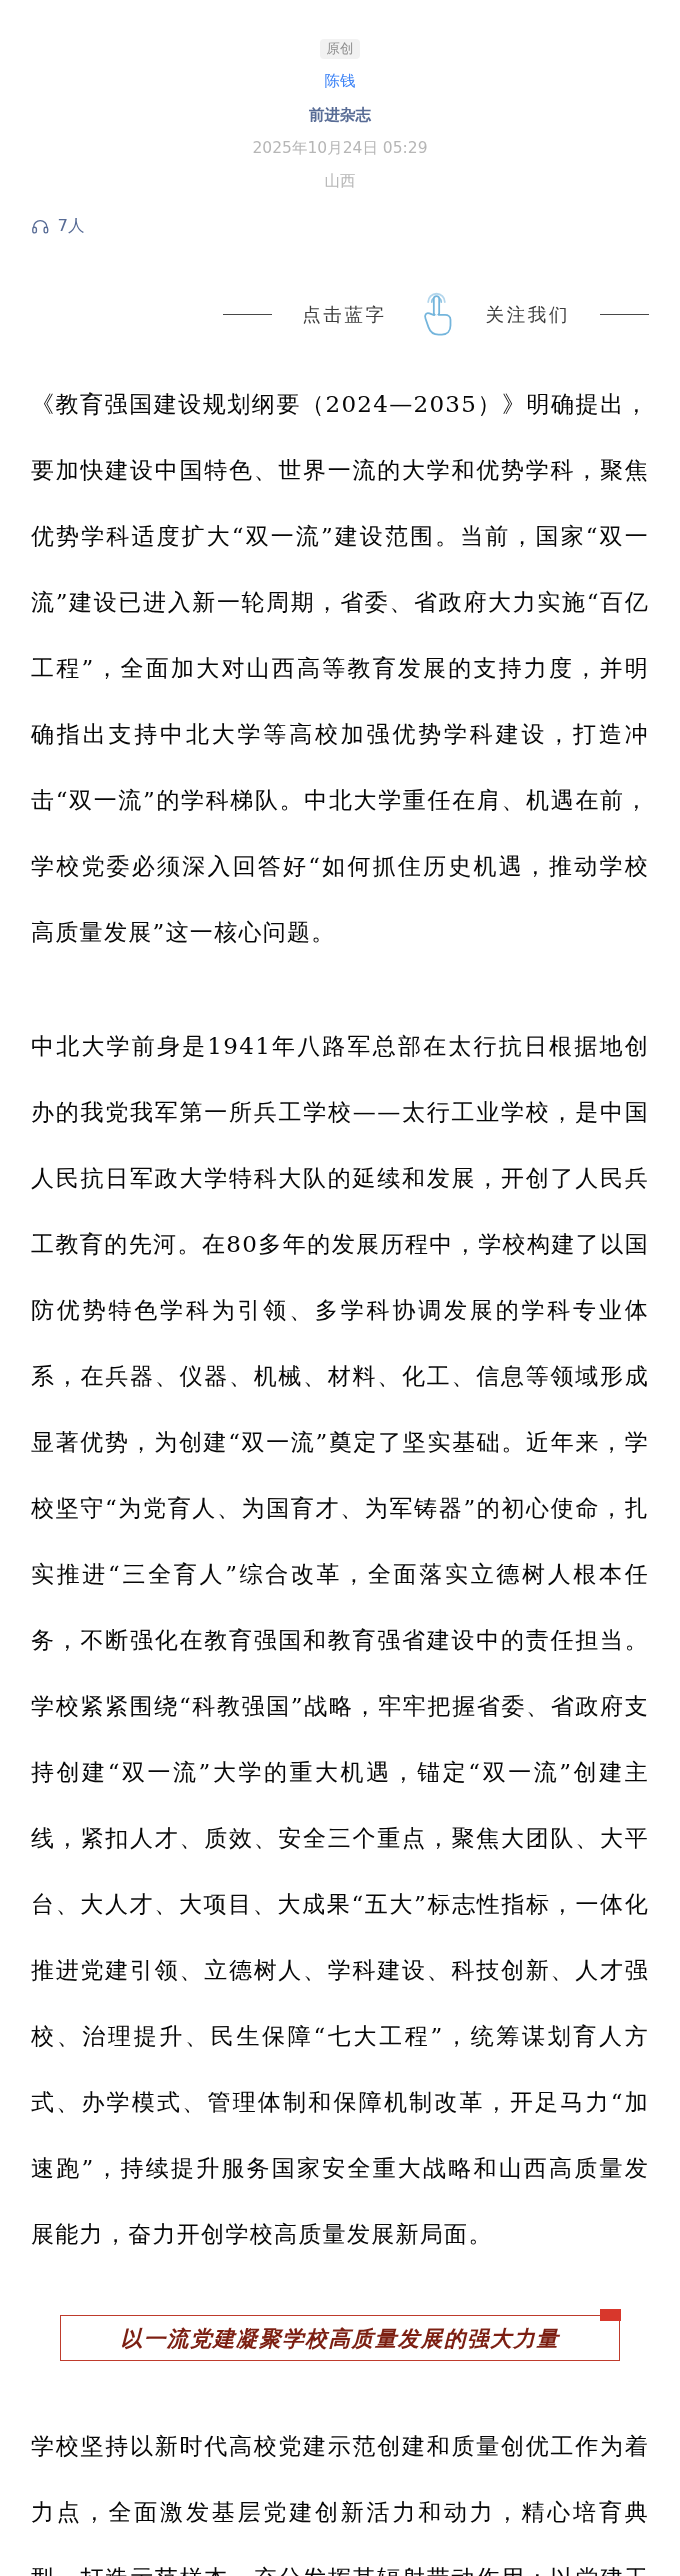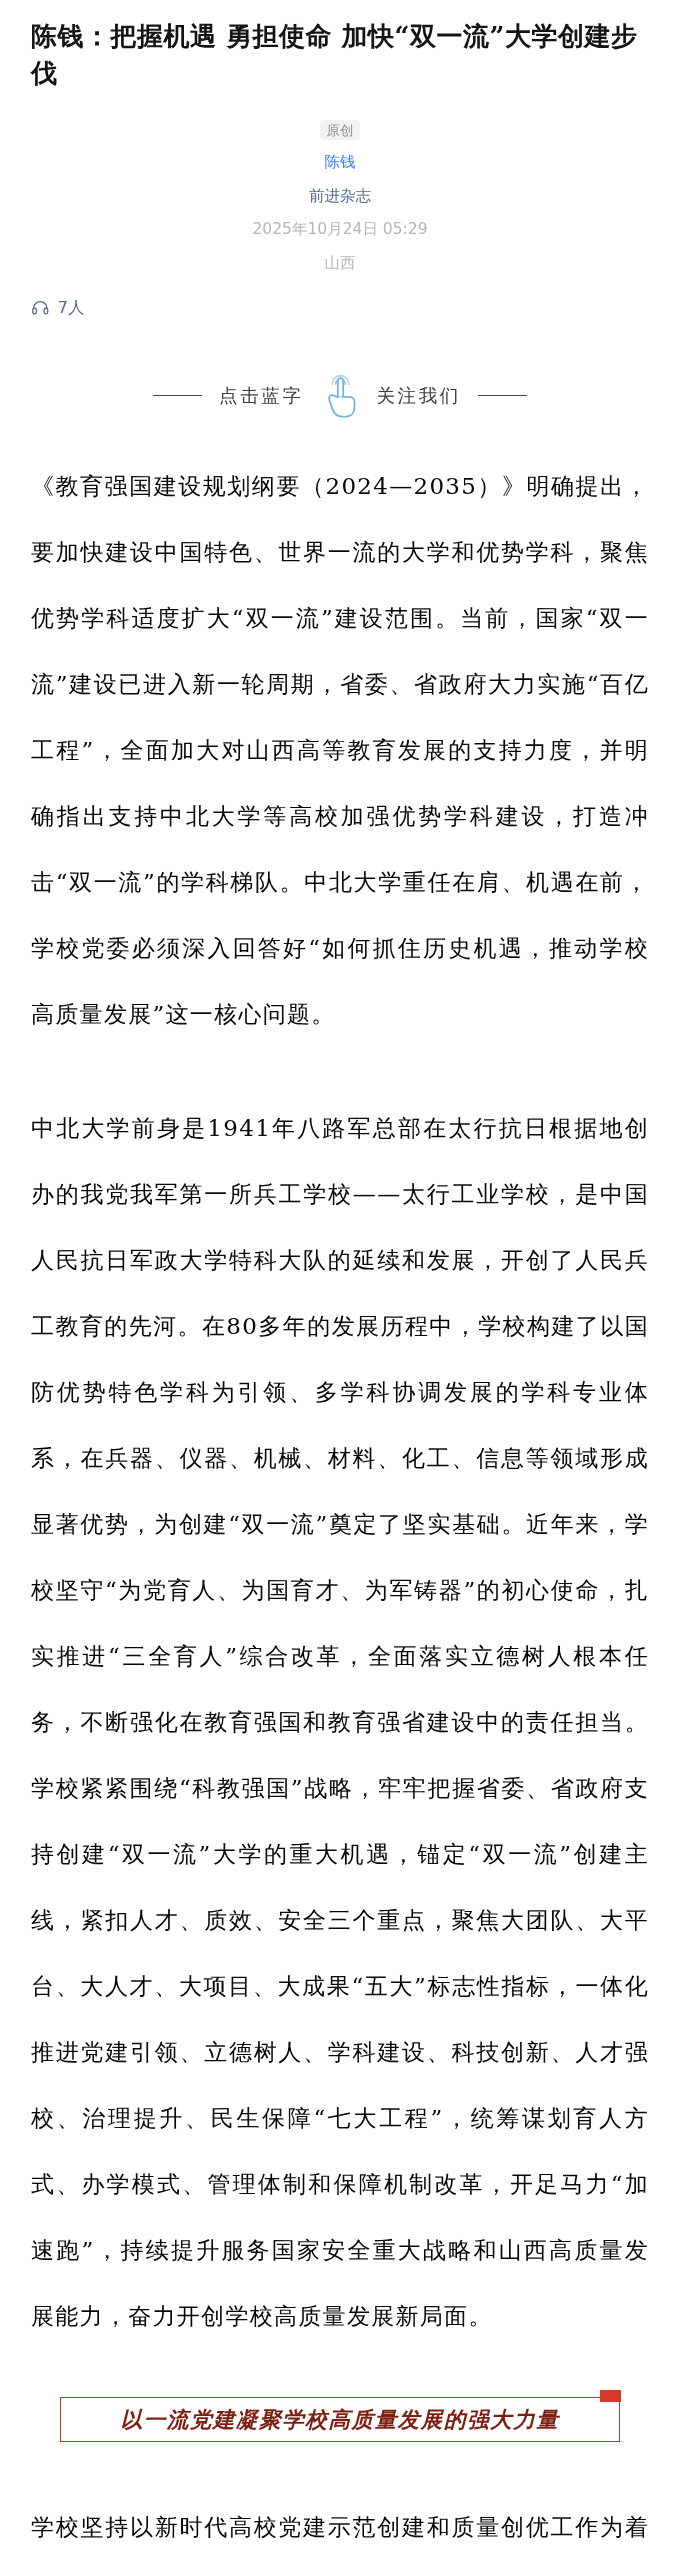--- a/index.html
+++ b/index.html
@@ -18,32 +18,32 @@
 
   .byline {
     margin-top:28px; display:flex; align-items:center; gap:12.4px;
     font-size:15.5px; white-space:nowrap;flex-direction:column;
   }
   .badge {
     background:#f2f2f2; color:#8e8e8e; font-size:13.4px;
     padding:3.1px 6.2px; border-radius:4.1px; line-height:1;
   }
   .author  { color:#3b82f6; }
-  .account { color:#576b95; font-weight:normal; }
+  .account { color:#576b95; font-weight:bold; }
   .meta    { color:#b6b6b6; }
 
   .listen {
     margin-top:23px; display:flex; align-items:center; gap:8px;
     color:#576b95; font-size:16.5px;
   }
   .listen svg { width:18.5px; height:18.5px; display:block; }
 
   .banner {
     margin-top:52px; display:flex; align-items:center;
-    justify-content:center; gap:17px;
+    justify-content:flex-end; gap:30px;
   }
   .rule { width:49px; border-top:1.5px solid #474747; height:0; }
   .btext { font-size:18.5px; color:#3d3d3d; letter-spacing:2.6px; }
   .hand svg { width:39px; height:50px; display:block; }
 
   .bodytext { margin-top:32px; }
   .para {
     font-family:"DejaVu Serif", serif;
     font-size:23px; line-height:66px; letter-spacing:1.3px;
     text-align:justify; color:#070707; margin:0 0 48px 0;
@@ -61,21 +61,20 @@
     font-family:"DejaVu Serif", serif;
     font-size:21.6px; font-weight:bold; color:#7c1f12; letter-spacing:1.5px;font-style:italic;
   }
 </style>
 </head>
 <body>
 
 <div class="page">
   <div class="content">
 
-    <h1 class="title">陈钱：把握机遇 勇担使命 加快“双一流”大学创建步伐</h1>
 
     <div class="byline">
       <span class="badge">原创</span>
       <span class="author">陈钱</span>
       <span class="account">前进杂志</span>
       <span class="meta">2025年10月24日 05:29</span>
       <span class="meta">山西</span>
     </div>
 
     <div class="listen">

